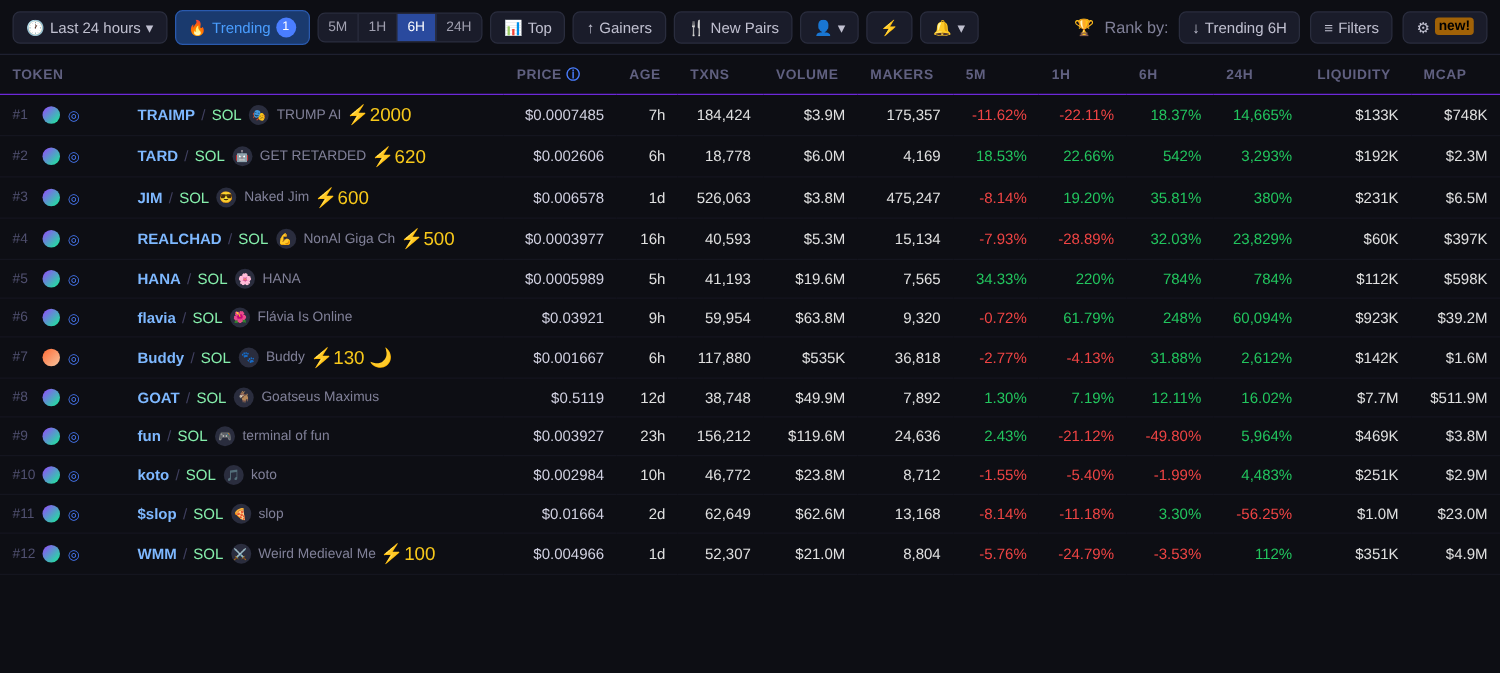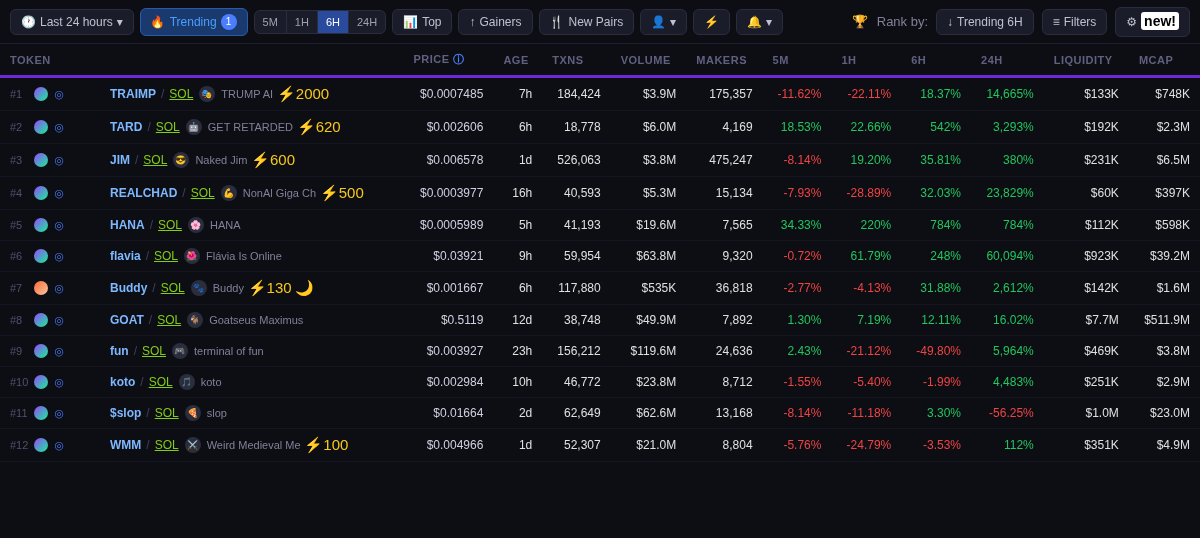--- a/index.html
+++ b/index.html
@@ -73,38 +73,38 @@
       gap: 4px;
       padding: 5px 10px;
       border-radius: 6px;
       border: 1px solid #2a2d3e;
       background: #1a1c2a;
       color: #c0c0d0;
       cursor: pointer;
       font-size: 12px;
     }
     .new-badge {
-      background: #ffffff;
+      background: #a16207;
       color: #000;
-      font-size: 14px;
+      font-size: 11px;
       font-weight: bold;
       padding: 1px 3px;
       border-radius: 3px;
       position: relative;
       top: -1px;
     }
     .table-container {
       width: 100%;
     }
     table {
       width: 100%;
       border-collapse: collapse;
     }
     thead tr {
-      border-bottom: 3px solid #6d28d9;
+      border-bottom: 1px solid #6d28d9;
     }
     thead th {
       padding: 8px 10px;
       color: #606080;
       font-size: 11px;
       font-weight: 600;
       text-align: left;
       white-space: nowrap;
       letter-spacing: 0.5px;
     }
@@ -136,21 +136,21 @@
       display: inline-block;
     }
     .sol-icon { background: linear-gradient(135deg, #9945ff, #14f195); }
     .dyn-icon { background: linear-gradient(135deg, #ff6b35, #f7c59f); }
     .token-name {
       color: #7eb8ff;
       font-weight: 600;
       margin-left: 40px;
     }
     .slash { color: #404060; margin: 0 1px; }
-    .base { color: #84cc16; text-decoration: underline; }
+    .base { color: #86efac; }
     .token-logo {
       width: 16px;
       height: 16px;
       border-radius: 50%;
       background: #2a2d3e;
       display: inline-flex;
       align-items: center;
       justify-content: center;
       font-size: 9px;
       margin: 0 2px;

